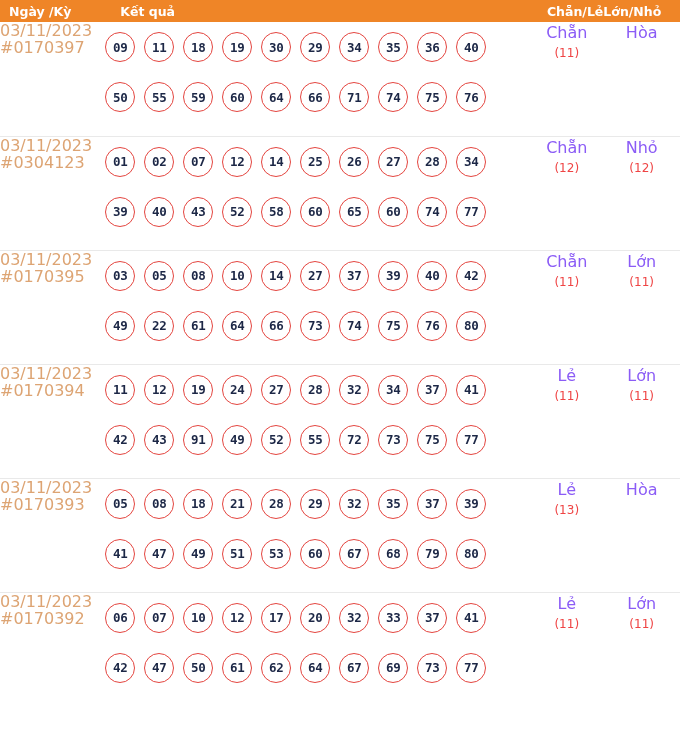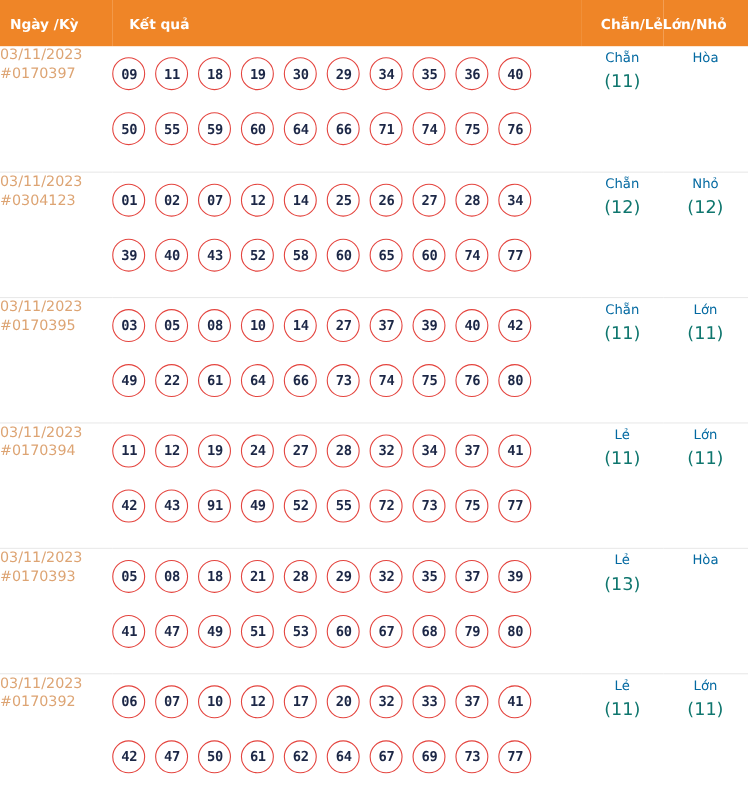--- a/index.html
+++ b/index.html
@@ -13,21 +13,21 @@
     font-family: "DejaVu Sans", sans-serif;
     overflow: hidden;
   }
   .results-table {
     width: 680px;
     border-collapse: collapse;
   }
   
   .table-header {
     background: #ef8527;
-    height: 42px;
+    height: 22px;
   }
   .table-header th {
     color: #ffffff;
     font-size: 12.5px;
     font-weight: bold;
     text-align: left;
     padding: 0;
     vertical-align: middle;
     white-space: nowrap;
   }
@@ -44,21 +44,21 @@
   .result-row:last-child { border-bottom: none; }
   .result-row td {
     padding: 0;
     vertical-align: top;
   }
 
   .cell-date {
     padding-left: 9px;
     padding-top: 17px;
     color: #dda473;
-    font-size: 13px;
+    font-size: 16px;
     line-height: 17px;
     white-space: nowrap;
   }
   .date-line, .draw-id { display: block; }
 
   .cell-result {
     padding-top: 9px;
     padding-left: 8px;
   }
   .ball-row {
@@ -86,27 +86,27 @@
     letter-spacing: -0.3px;
   }
 
   .cell-stat {
     text-align: center;
     padding-top: 17px;
     line-height: 21px;
   }
   .stat-label {
     display: block;
-    color: #0369a1;
-    font-size: 12px;
+    color: #8b5cf6;
+    font-size: 16px;
   }
   .stat-count {
     display: block;
-    color: #0f766e;
-    font-size: 16px;
+    color: #ef4444;
+    font-size: 12px;
     text-align: center;
   }
 </style>
 </head>
 <body>
 
 <table class="results-table">
   <thead>
     <tr class="table-header">
       <th class="col-date">Ngày /Kỳ</th>

